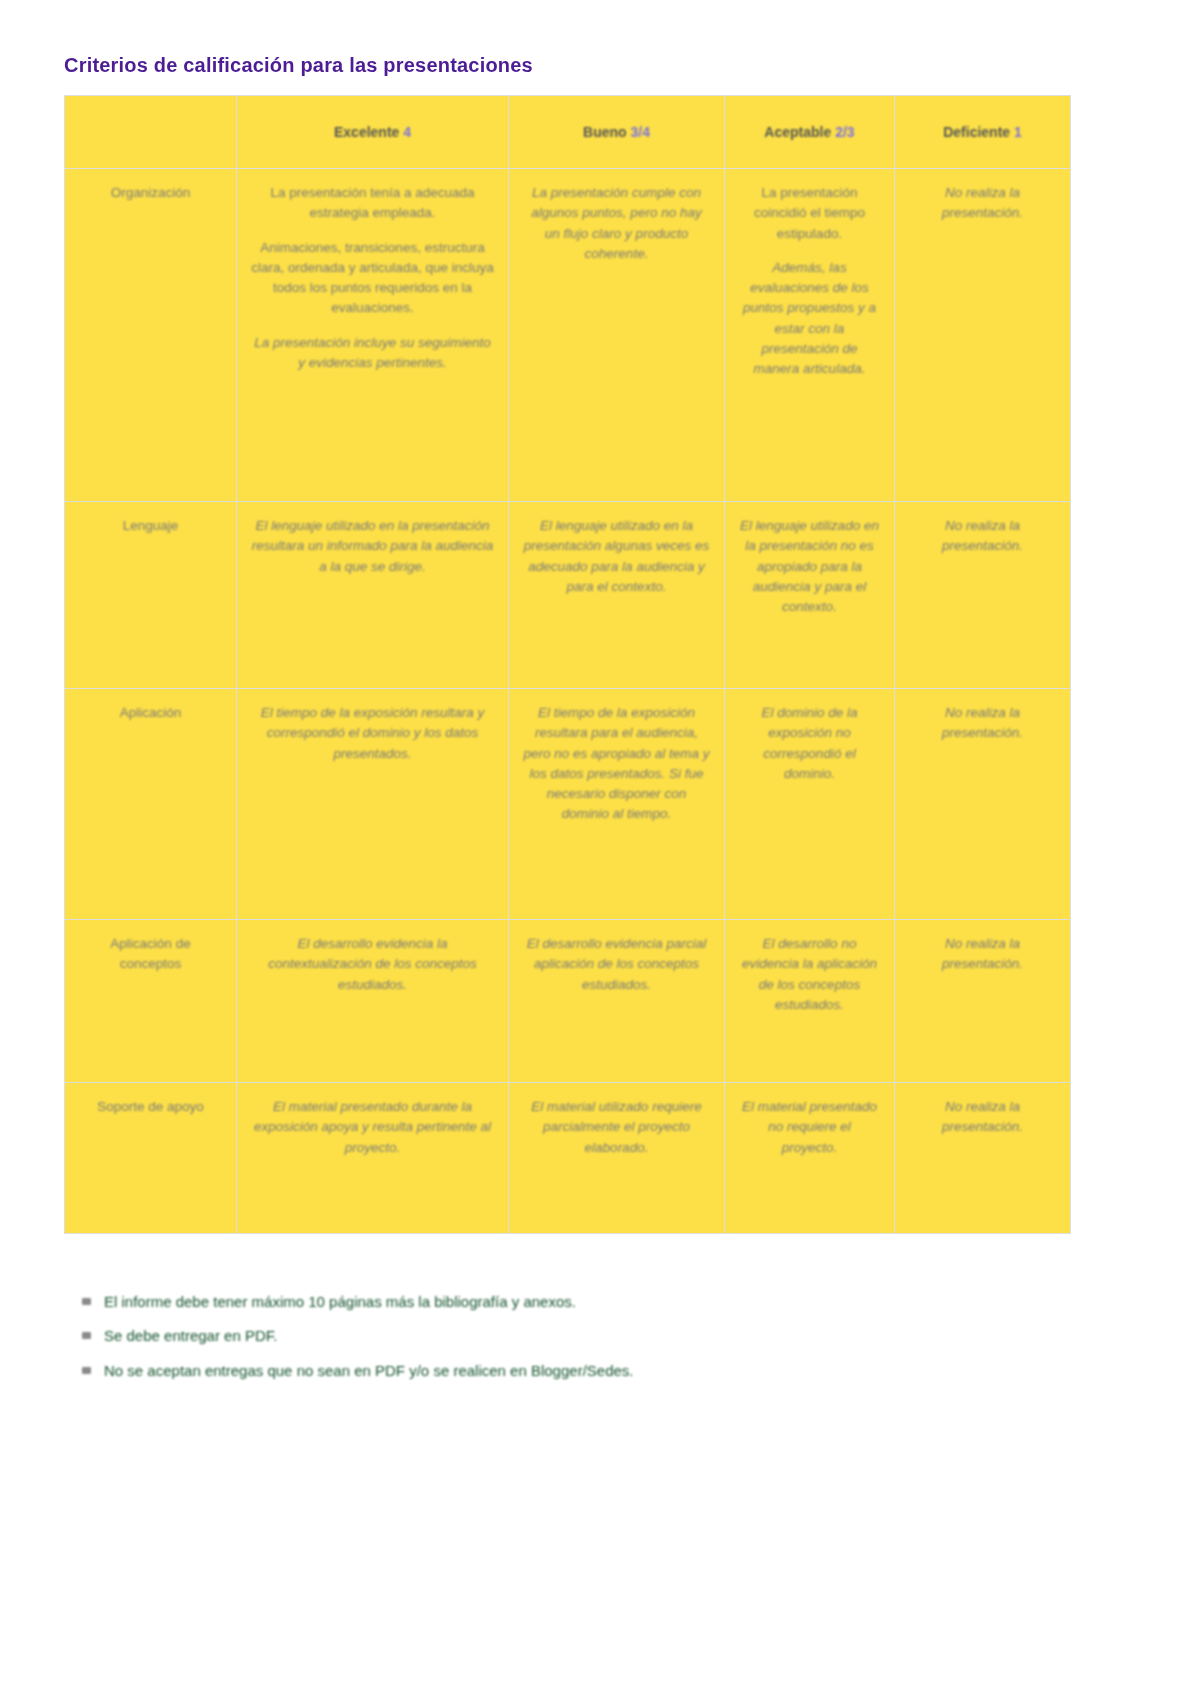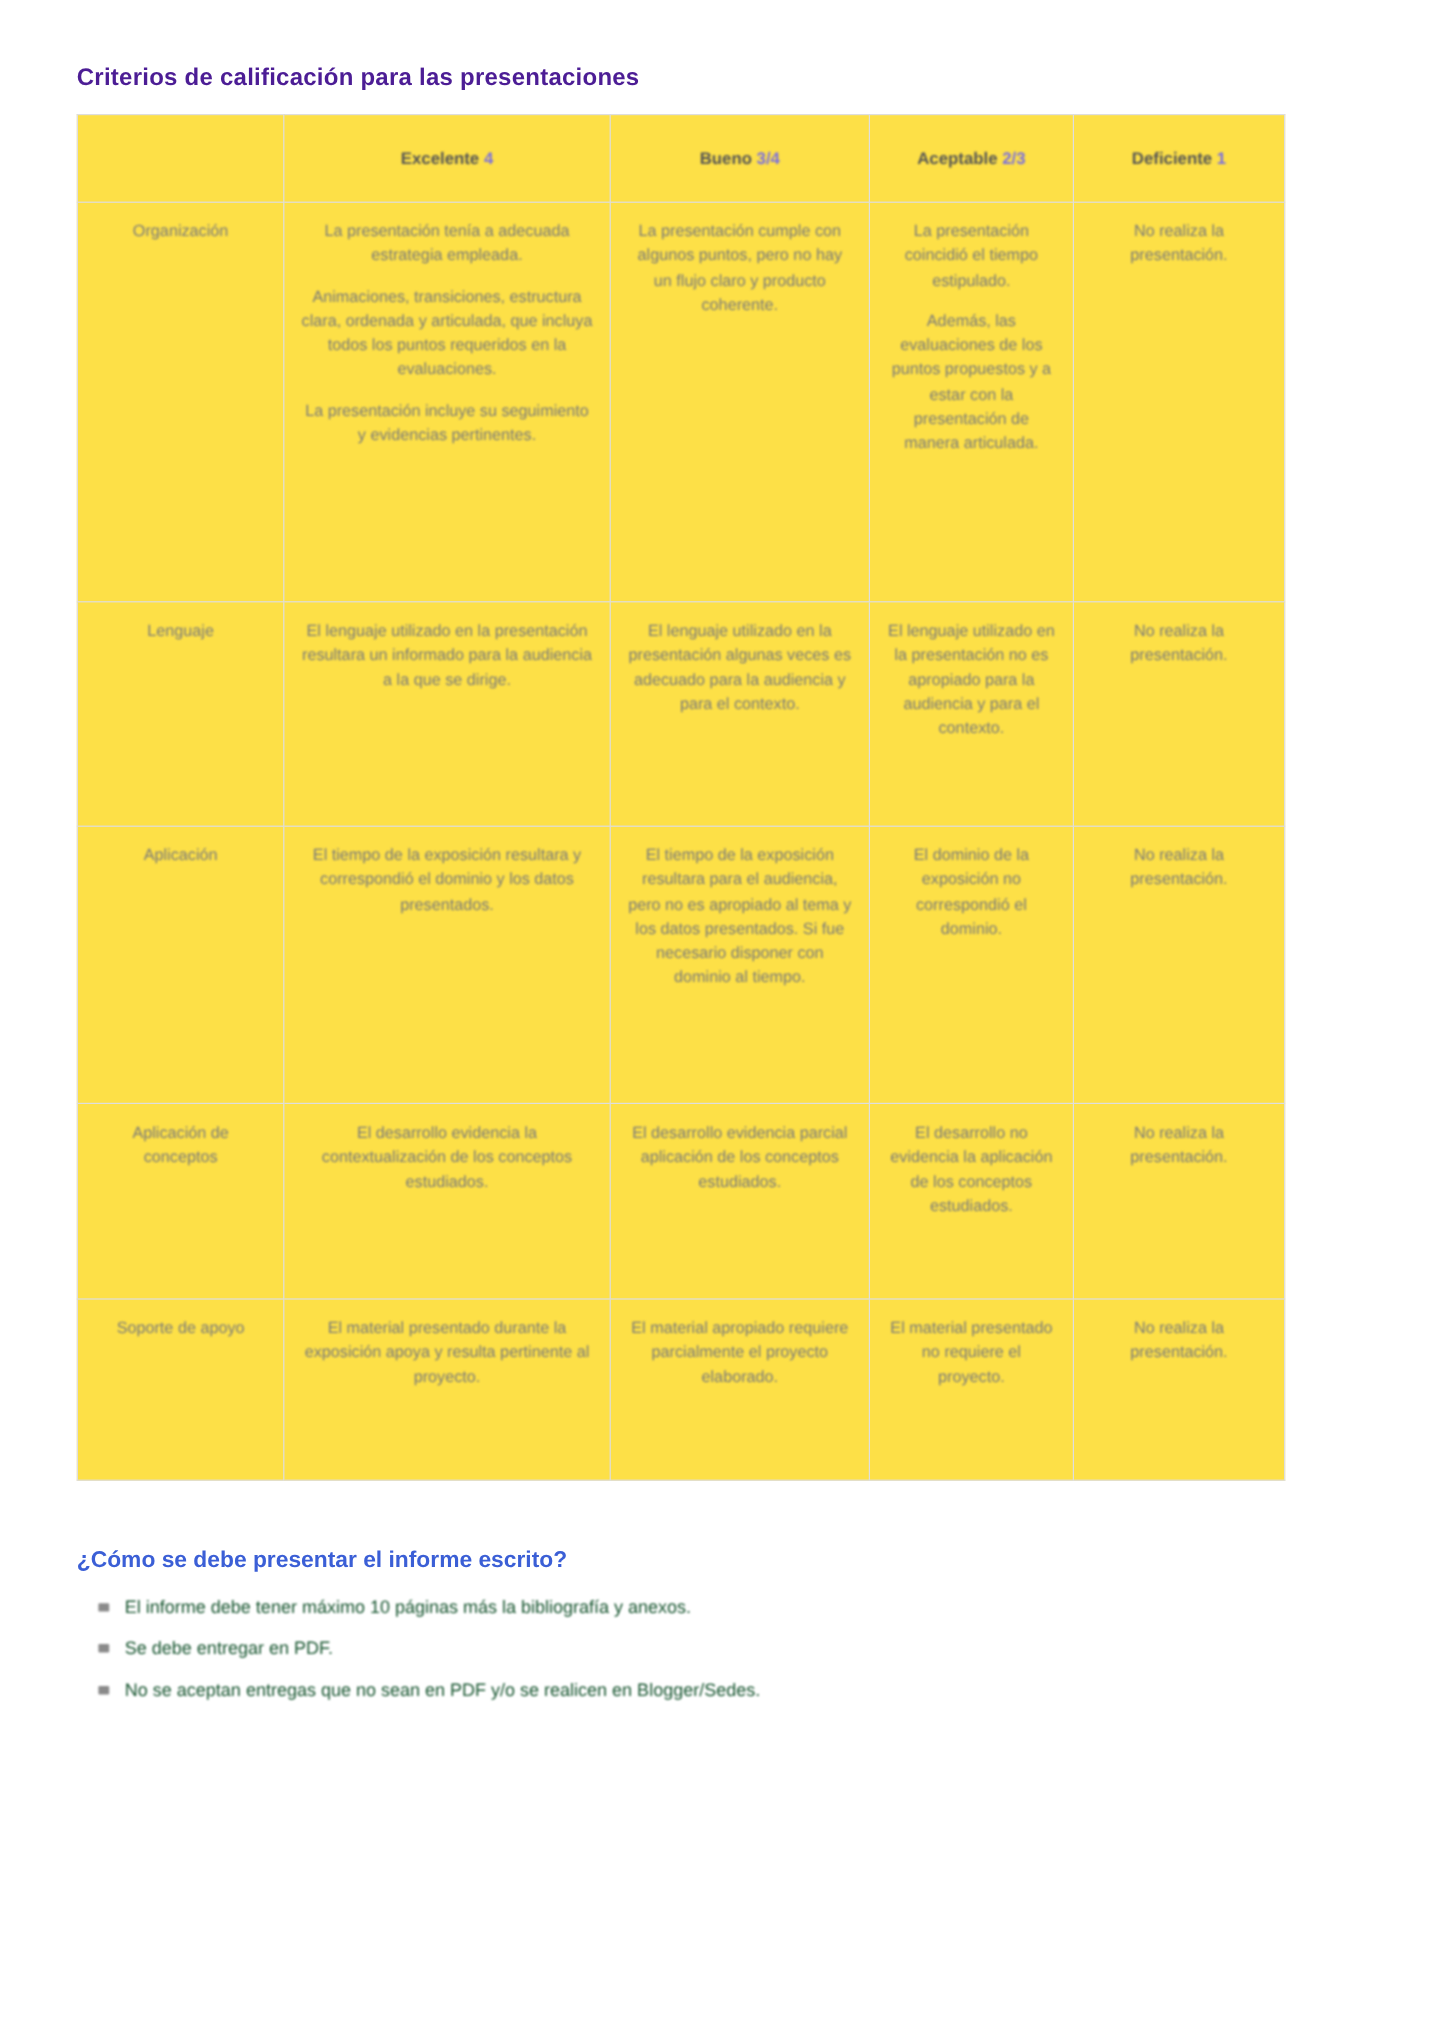--- a/index.html
+++ b/index.html
@@ -75,20 +75,21 @@
     font-weight: bold;
     color: #5a5a5a;
     font-size: 13.5px;
     line-height: 1.45;
   }
   td p {
     margin: 0 0 14px 0;
   }
   td p:last-child {
     margin-bottom: 0;
+    font-style: italic;
   }
   .row-h1 td { height: 318px; }
   .row-h2 td { height: 172px; margin-left: 22px; }
   .row-h3 td { height: 216px; }
   .row-h4 td { height: 148px; }
   .row-h5 td { height: 136px; }
 
   
   .subsection {
     margin-top: 56px;
@@ -216,35 +217,34 @@
           <p>No realiza la presentación.</p>
         </td>
       </tr>
 
       <tr class="row-h5">
         <td class="criterion">Soporte de apoyo</td>
         <td>
           <p>El material presentado durante la exposición apoya y resulta pertinente al proyecto.</p>
         </td>
         <td>
-          <p>El material apropiado requiere parcialmente el proyecto elaborado.</p>
+          <p>El material utilizado requiere parcialmente el proyecto elaborado.</p>
         </td>
         <td>
           <p>El material presentado no requiere el proyecto.</p>
         </td>
         <td>
           <p>No realiza la presentación.</p>
         </td>
       </tr>
 
     </tbody>
   </table>
 
   <div class="subsection">
-    <div class="subsection-title">¿Cómo se debe presentar el informe escrito?</div>
     <ul class="notes">
       <li>El informe debe tener máximo 10 páginas más la bibliografía y anexos.</li>
       <li>Se debe entregar en PDF.</li>
       <li>No se aceptan entregas que no sean en PDF y/o se realicen en Blogger/Sedes.</li>
     </ul>
   </div>
 
 </div>
 
 </body></html>

